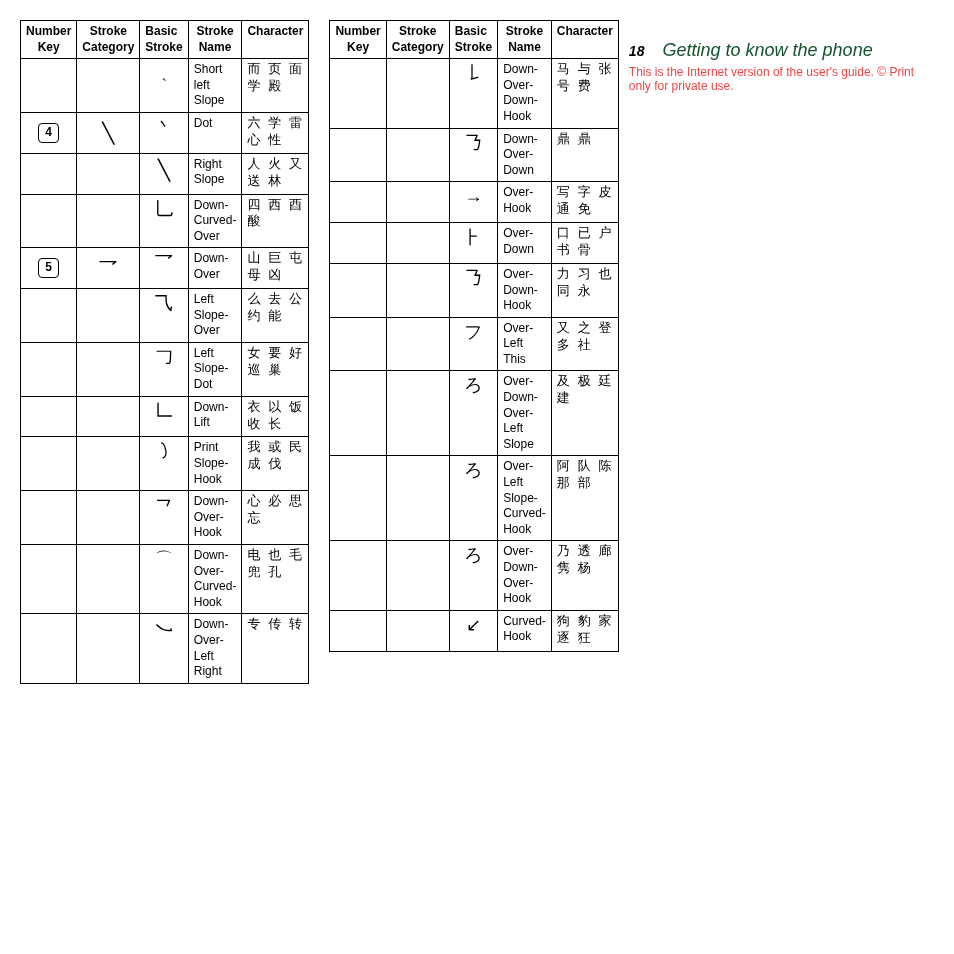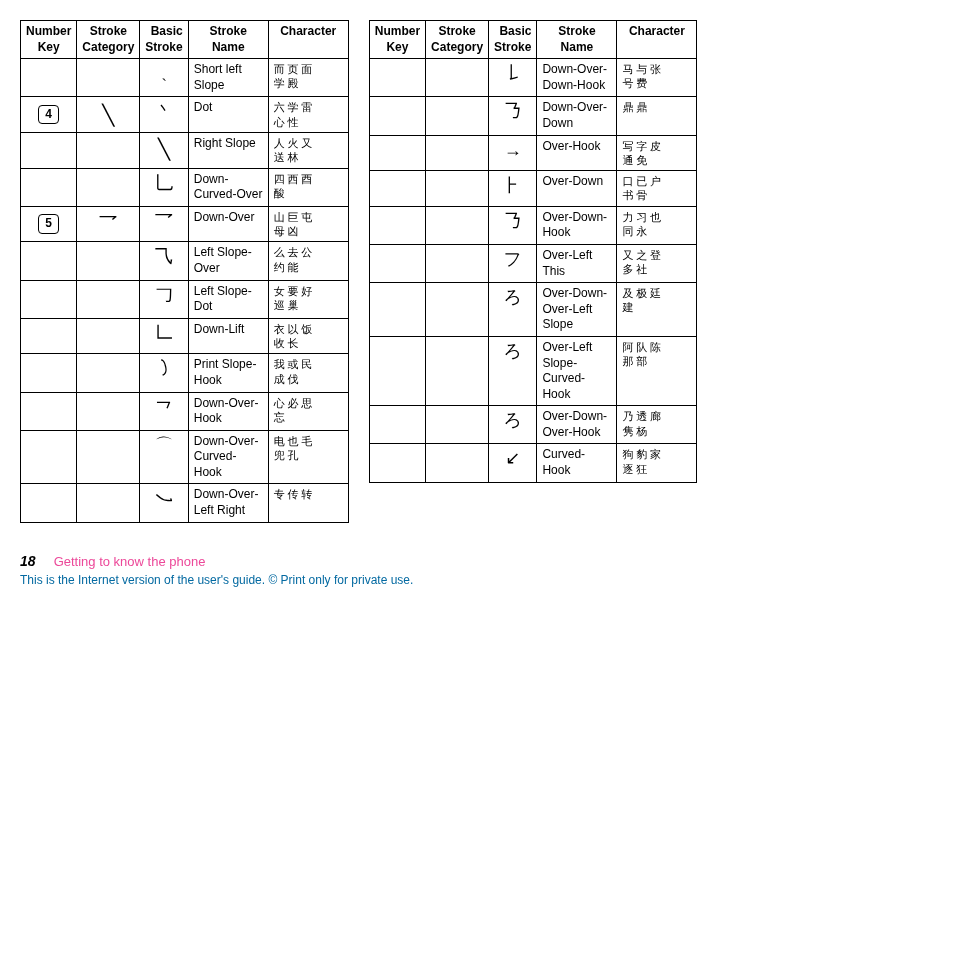--- a/index.html
+++ b/index.html
@@ -6,21 +6,20 @@
     body {
       background: #fff;
       font-family: Arial, sans-serif;
       font-size: 13px;
       padding: 20px;
       width: 954px;
       min-height: 954px;
     }
     .page-content {
       display: flex;
-      flex-direction: column;
       gap: 10px;
     }
     .tables-row {
       display: flex;
       gap: 20px;
       align-items: flex-start;
     }
     table {
       border-collapse: collapse;
       border: 1px solid #000;
@@ -32,51 +31,52 @@
       font-size: 12px;
       line-height: 1.3;
     }
     th {
       font-weight: bold;
       background: #fff;
       white-space: nowrap;
     }
     .col-number { width: 55px; }
     .col-stroke-cat { width: 60px; }
-    .col-basic { width: 45px; text-align: right; }
+    .col-basic { width: 45px; text-align: left; }
     .col-stroke-name { width: 80px; }
     .col-char { width: 80px; }
     .key-badge {
       display: inline-block;
       border: 1.5px solid #000;
       border-radius: 4px;
       padding: 1px 6px;
       font-size: 12px;
       font-weight: bold;
     }
     .char-cell {
-      font-size: 11px;
-      font-family: Liberation Serif, serif;
+      font-size: 13px;
+      font-family: Liberation Mono, monospace;
       white-space: nowrap;
     }
     .footer {
       margin-top: 20px;
     }
     .page-num {
       font-weight: bold;
       font-size: 14px;
       font-style: italic;
     }
     .page-label {
-      font-size: 13px;
-      color: #ec4899;
+      font-size: 18px;
+      color: #14532d;
+      font-style: italic;
     }
     .disclaimer {
       font-size: 12px;
-      color: #0369a1;
+      color: #ef4444;
       margin-top: 4px;
     }
   </style>
 </head>
 <body>
 
 <div class="page-content">
   <div class="tables-row">
 
     <table>

